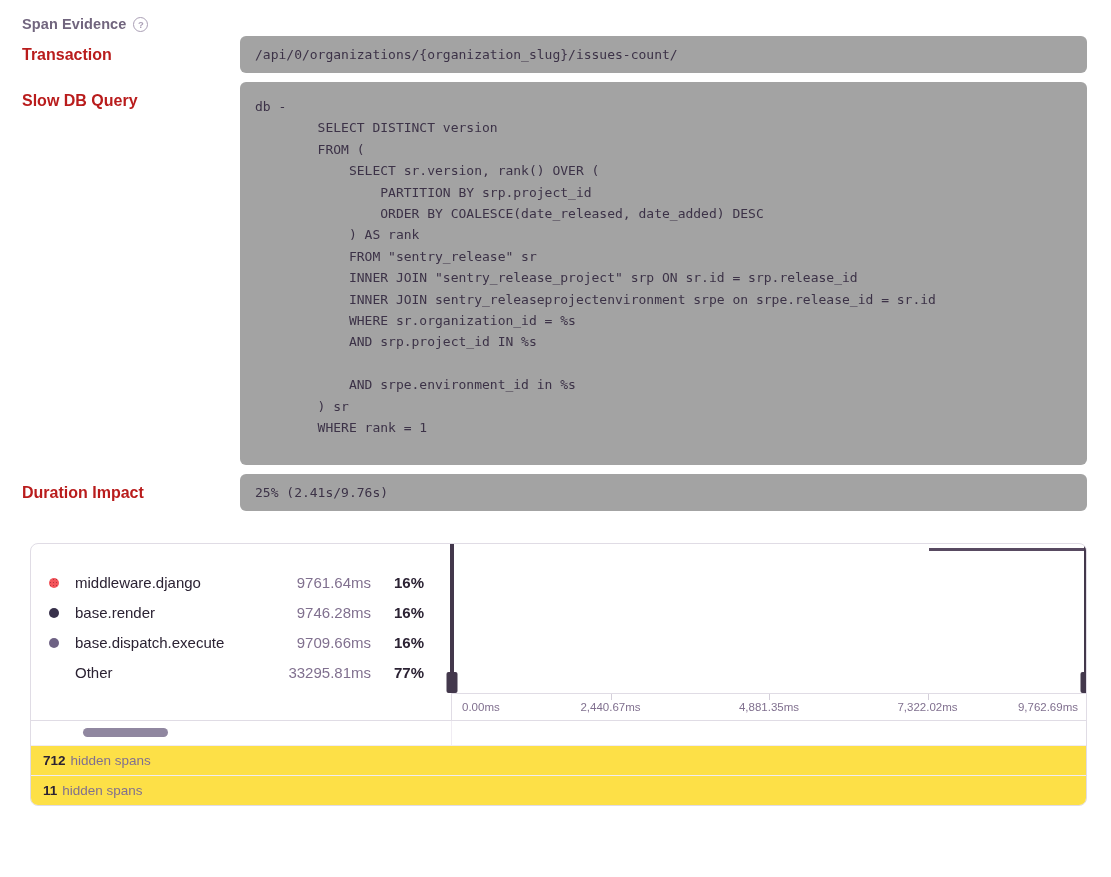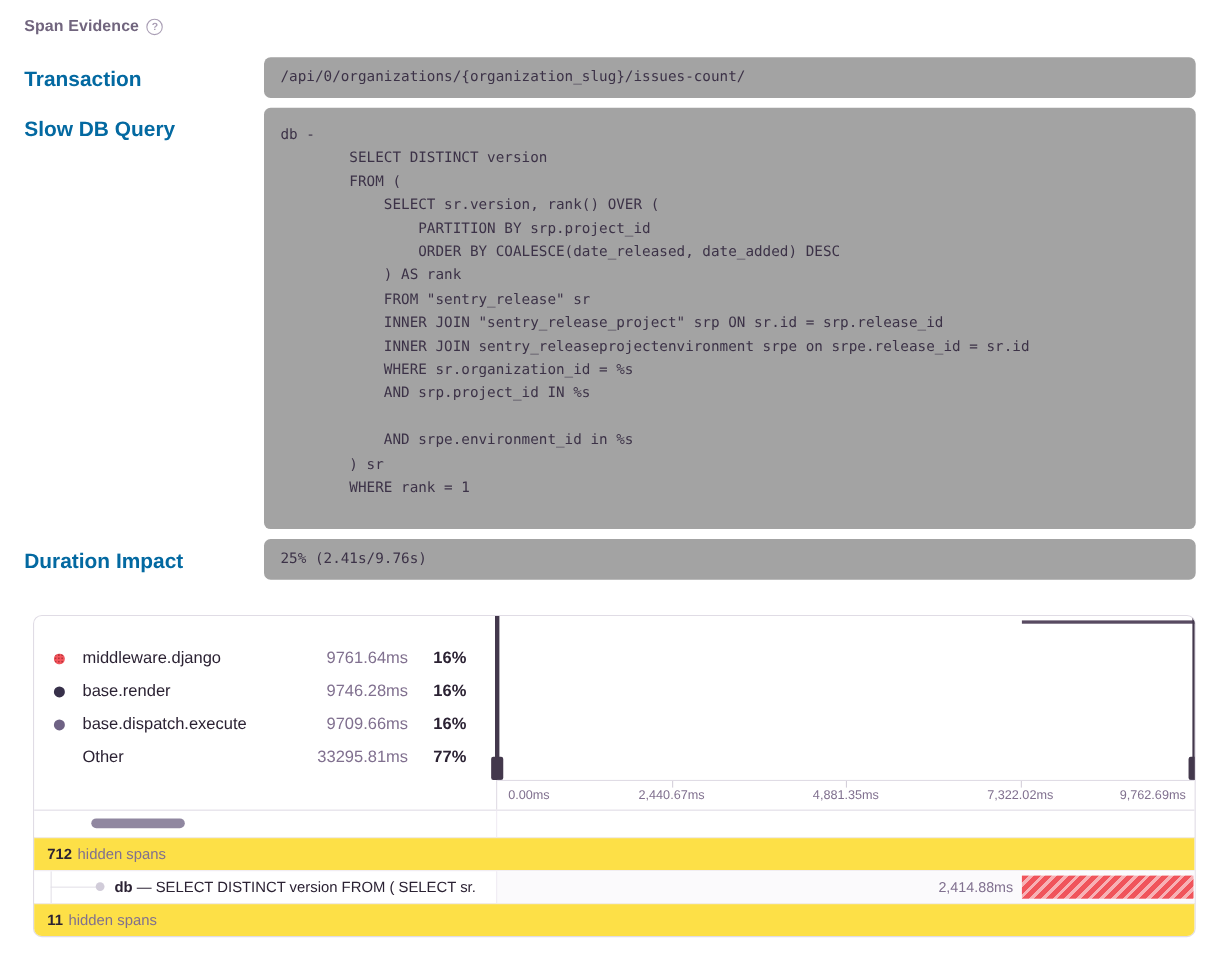--- a/index.html
+++ b/index.html
@@ -5,31 +5,31 @@
   * { margin:0; padding:0; box-sizing:border-box; }
   html,body { width:1111px; height:877px; background:#ffffff; }
   body {
     font-family:"Liberation Sans", sans-serif;
     color:#2b2233;
     padding:16px 24px 0 22px;
   }
   .mono { font-family:"DejaVu Sans Mono", monospace; }
 
   
-  .section-header { display:flex; align-items:center; gap:7px; margin-bottom:20px; }
+  .section-header { display:flex; align-items:center; gap:7px; margin-bottom:4px; }
   .section-title { font-size:14.5px; font-weight:700; color:#71657e; letter-spacing:.1px; }
   .help-icon {
     width:15px; height:15px; border:1.5px solid #aa9fb5; border-radius:50%;
     color:#aa9fb5; font-size:9.5px; font-weight:700;
     display:inline-flex; align-items:center; justify-content:center; cursor:pointer;
   }
 
   
   .ev-row { display:flex; margin-bottom:9px; }
-  .ev-label { width:218px; font-size:19px; font-weight:700; padding-top:10px; color:#0369a1; }
+  .ev-label { width:218px; font-size:16px; font-weight:700; padding-top:10px; color:#b91c1c; }
   .ev-value {
     flex:1; background:#a3a3a3; border-radius:6px;
     font-size:13px; color:#3c3247;
   }
   .ev-value.single { padding:11px 15px; height:37px; }
   .ev-value.code { padding:14px 16px 26px 15px; }
   .ev-value pre {
     font-family:"DejaVu Sans Mono", monospace;
     font-size:13px; line-height:21.4px; white-space:pre; color:#3c3247;
   }
@@ -207,34 +207,19 @@
       <div class="scroll-pill"></div>
     </div>
     <div class="sr-right"></div>
   </div>
 
   <div class="hidden-row">
     <span class="hidden-count">712</span>
     <span>hidden spans</span>
   </div>
 
-  <div class="span-row">
-    <div class="sp-left">
-      <div class="tree-vline"></div>
-      <div class="tree-hline"></div>
-      <div class="tree-dot"></div>
-      <div class="span-text">
-        <span class="span-op">db</span>
-        <span class="span-desc">— SELECT DISTINCT version FROM ( SELECT sr.</span>
-      </div>
-    </div>
-    <div class="sp-right">
-      <span class="span-duration">2,414.88ms</span>
-      <div class="span-bar"></div>
-    </div>
-  </div>
 
   <div class="hidden-row">
     <span class="hidden-count">11</span>
     <span>hidden spans</span>
   </div>
 
 </div>
 
 </body></html>

